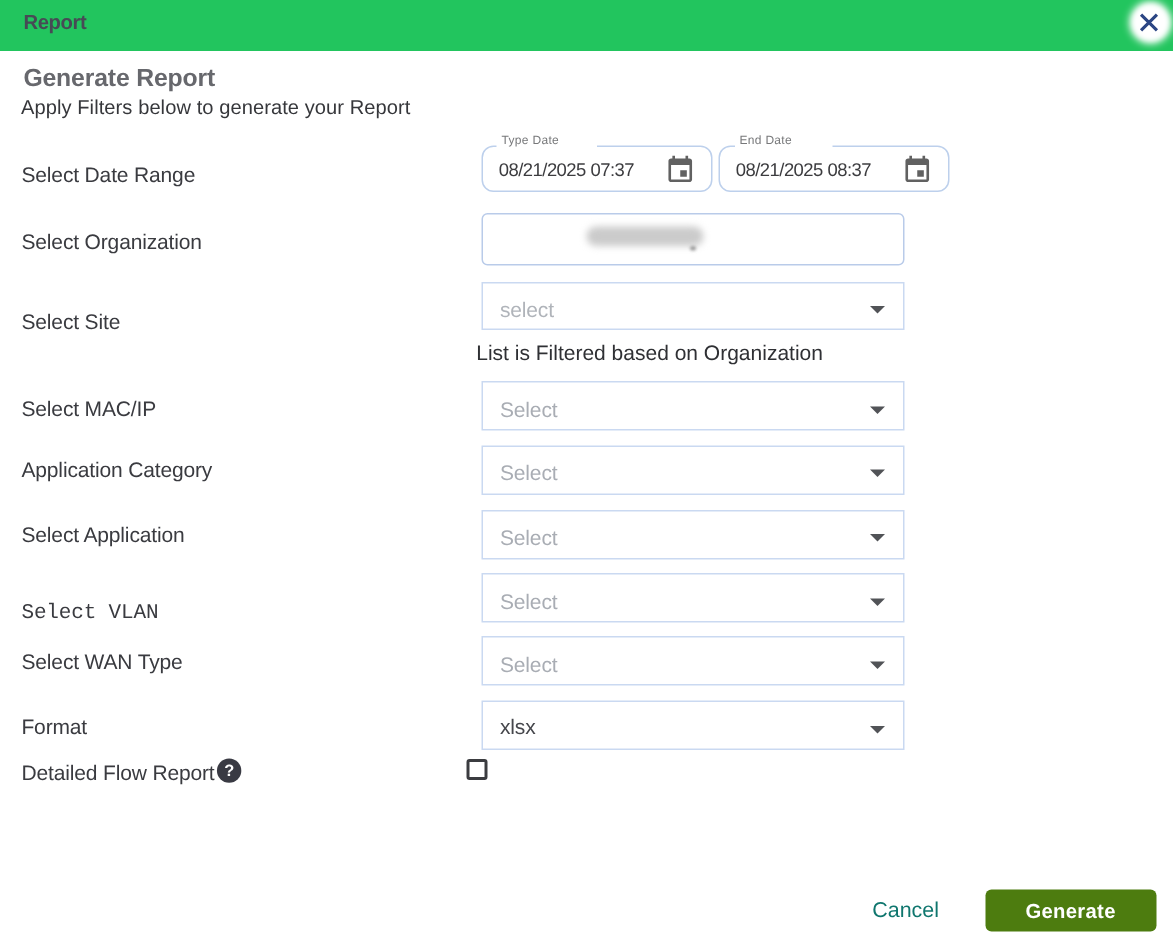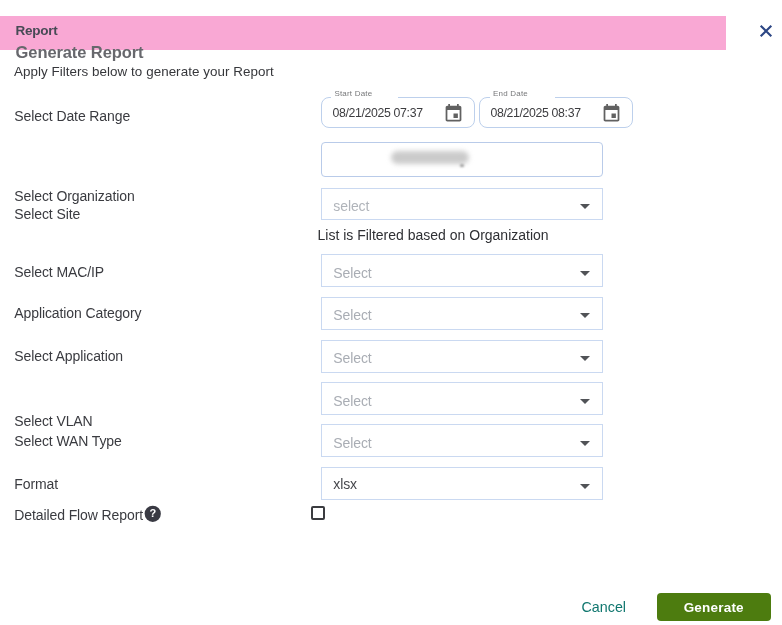--- a/index.html
+++ b/index.html
@@ -1,19 +1,19 @@
 <!DOCTYPE html>
 <html><head>
 <meta charset="utf-8">
 <style>
   * { margin:0; padding:0; box-sizing:border-box; }
   html,body { width:782px; height:625px; background:#fff; overflow:hidden; }
   body { font-family:"Liberation Sans", sans-serif; position:relative; }
   .abs { position:absolute; line-height:1; white-space:nowrap; }
-  .header { position:absolute; left:0; top:16px; width:726px; height:34px; background:#f9a8d4; }
+  .header { position:absolute; left:0; top:0; width:782px; height:34px; background:#22c55e; }
   .hcircle { position:absolute; left:753.5px; top:2px; width:26px; height:26px; border-radius:50%; background:#fff; filter:blur(1.8px); box-shadow:0 0 4px 1px #ffffff; }
   .label { font-size:14px; color:#3a3b40; letter-spacing:-0.1px; }
   .selbox { position:absolute; width:282px; height:33px; border:1px solid #cad9f1; border-radius:0; background:#fff; }
   .seltext { position:absolute; left:11.3px; top:10.5px; font-size:14px; color:#a9adb4; line-height:1; letter-spacing:-0.1px; }
   .caret { position:absolute; left:258px; top:15.5px; width:0; height:0; border-left:5px solid transparent; border-right:5px solid transparent; border-top:5.5px solid #515357; }
   .datebox { position:absolute; top:96.5px; width:153.5px; height:31px; border:1px solid #bdd0ec; border-radius:8px; background:#fff; }
   .dlabel { position:absolute; top:-7.1px; left:9.4px; width:67px; background:#fff; padding:0 0 0 3px; font-size:8px; color:#77787a; line-height:1; letter-spacing:0.2px; white-space:nowrap; }
   .dval { position:absolute; left:10.5px; top:9.5px; font-size:12.3px; letter-spacing:-0.35px; color:#3c3c3f; line-height:1; white-space:nowrap; }
   .cal { position:absolute; left:121.4px; top:5.9px; }
 </style>
@@ -24,37 +24,37 @@
     <div class="hcircle"></div>
     <svg class="abs" style="left:759px; top:7.6px;" width="14" height="14" viewBox="0 0 14 14">
       <path d="M1.7 1.7 L12.3 12.3 M12.3 1.7 L1.7 12.3" stroke="#2c4684" stroke-width="2.1" fill="none"></path>
     </svg>
   </div>
 
   <div class="abs" style="left:15.6px; top:44px; font-size:16.5px; font-weight:bold; color:#67686d; letter-spacing:-0.1px;">Generate Report</div>
   <div class="abs" style="left:14px; top:64.9px; font-size:13.4px; letter-spacing:0.05px; color:#36373b;">Apply Filters below to generate your Report</div>
 
   <div class="abs label" style="left:14.3px; top:108.8px;">Select Date Range</div>
-  <div class="abs label" style="left:14.3px; top:153.7px;margin-top:35px;">Select Organization</div>
+  <div class="abs label" style="left:14.3px; top:153.7px;">Select Organization</div>
   <div class="abs label" style="left:14.3px; top:207.4px;">Select Site</div>
   <div class="abs label" style="left:14.3px; top:265.2px;">Select MAC/IP</div>
   <div class="abs label" style="left:14.3px; top:306.4px;">Application Category</div>
   <div class="abs label" style="left:14.3px; top:349.2px;">Select Application</div>
-  <div class="abs label" style="left:14.3px; top:414px;">Select VLAN</div>
+  <div class="abs label" style="left:14.3px; top:402px;font-family:Liberation Mono, monospace;">Select VLAN</div>
   <div class="abs label" style="left:14.3px; top:433.7px;">Select WAN Type</div>
   <div class="abs label" style="left:14.3px; top:476.9px;">Format</div>
   <div class="abs label" style="left:14.3px; top:508.2px;">Detailed Flow Report</div>
 
   <svg class="abs" style="left:142.5px; top:504.2px;" width="19.5" height="19.5" viewBox="0 0 24 24">
     <circle cx="12" cy="12" r="10" fill="#393a43"></circle>
     <text x="12.1" y="16.6" text-anchor="middle" font-family="Liberation Sans, sans-serif" font-size="13.5" font-weight="bold" fill="#fff">?</text>
   </svg>
 
   <div class="datebox" style="left:321px;">
-    <span class="dlabel">Start Date</span>
+    <span class="dlabel">Type Date</span>
     <span class="dval">08/21/2025 07:37</span>
     <svg class="cal" width="21" height="21" viewBox="0 0 24 24" fill="#616161">
       <path d="M17 12h-5v5h5v-5zM16 1v2H8V1H6v2H5c-1.11 0-1.99.9-1.99 2L3 19c0 1.1.89 2 2 2h14c1.1 0 2-.9 2-2V5c0-1.1-.9-2-2-2h-1V1h-2zm3 18H5V8h14v11z"></path>
     </svg>
   </div>
   <div class="datebox" style="left:479px;padding-left:32px;">
     <span class="dlabel" style="left:10px; width:65px;">End Date</span>
     <span class="dval">08/21/2025 08:37</span>
     <svg class="cal" width="21" height="21" viewBox="0 0 24 24" fill="#616161">
       <path d="M17 12h-5v5h5v-5zM16 1v2H8V1H6v2H5c-1.11 0-1.99.9-1.99 2L3 19c0 1.1.89 2 2 2h14c1.1 0 2-.9 2-2V5c0-1.1-.9-2-2-2h-1V1h-2zm3 18H5V8h14v11z"></path>

